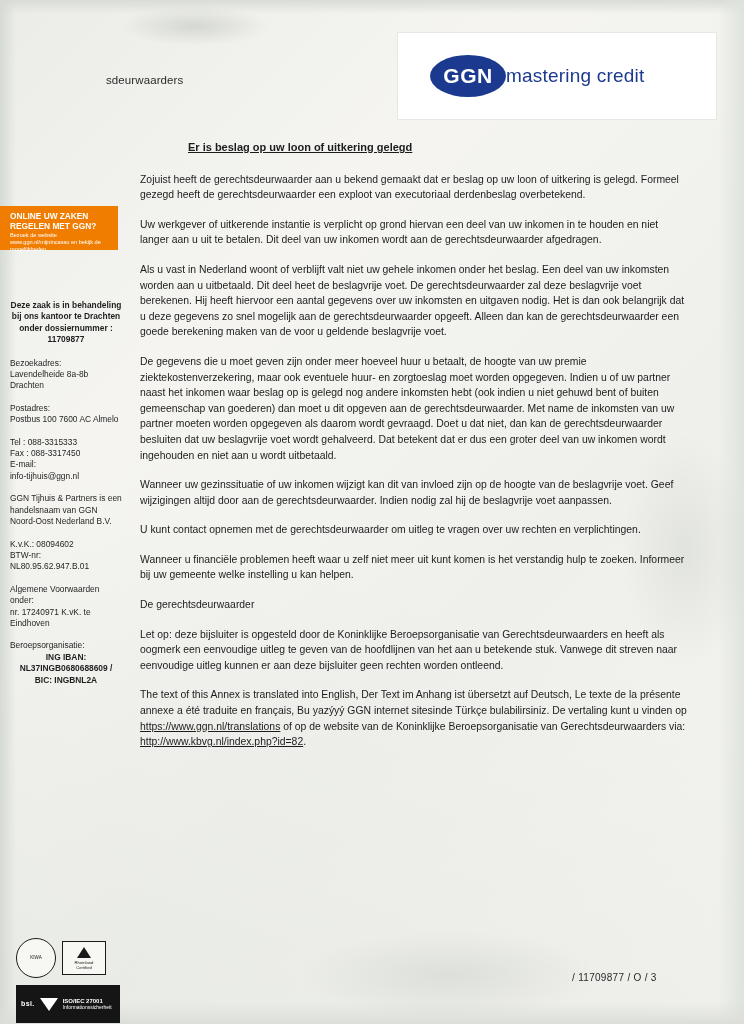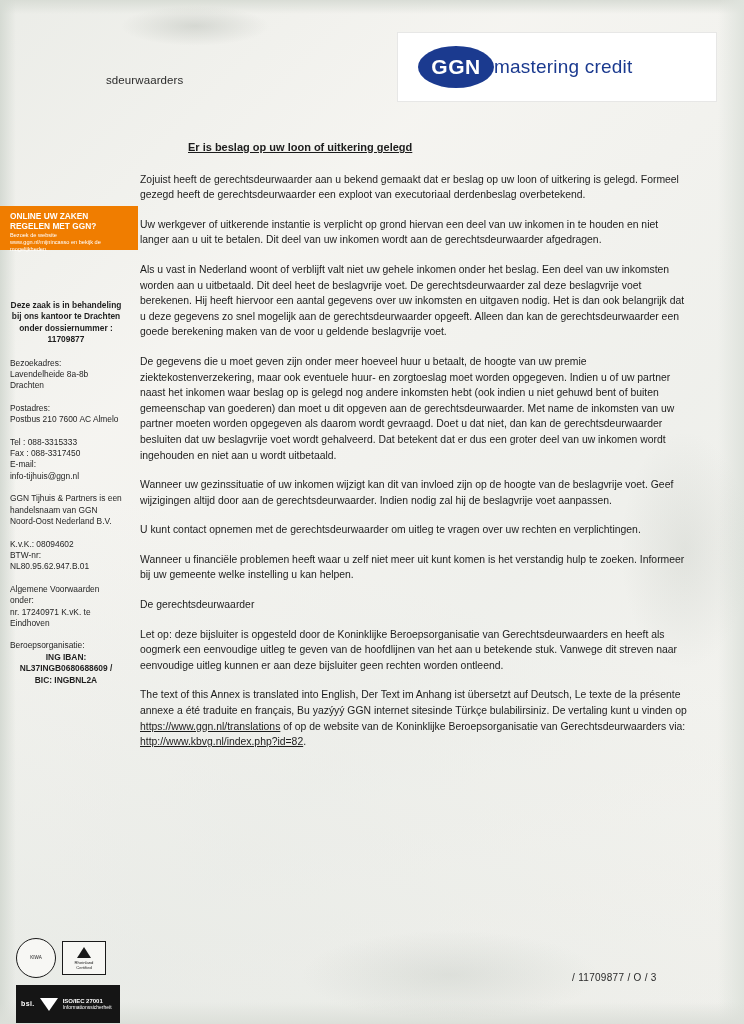--- a/index.html
+++ b/index.html
@@ -63,26 +63,26 @@
     letter-spacing: 0.1px;
     white-space: nowrap;
   }
 
   
   .logo-box {
     position: absolute;
     left: 398px;
     top: 33px;
     width: 318px;
-    height: 68px;
+    height: 86px;
     background: #ffffff;
     box-shadow: 0 0 0 1px rgba(230,230,228,0.9);
     display: flex;
     align-items: center;
-    padding-left: 20px;
+    padding-left: 32px;
     box-sizing: border-box;
   }
   .logo-oval {
     width: 76px;
     height: 42px;
     border-radius: 50%;
     background: #1b3a8f;
     display: flex;
     align-items: center;
     justify-content: center;
@@ -100,21 +100,21 @@
     font-size: 19px;
     letter-spacing: 0.2px;
     white-space: nowrap;
   }
 
   
   .orange-band {
     position: absolute;
     left: 0;
     top: 206px;
-    width: 138px;
+    width: 118px;
     height: 44px;
     background: #f07d00;
   }
   .orange-band .ob-line1 {
     position: absolute;
     left: 10px;
     top: 5px;
     color: #ffffff;
     font-size: 8.3px;
     font-weight: bold;
@@ -266,21 +266,21 @@
   </div>
 
   <div class="sidebar">
     <div class="sb-block sb-bold">Deze zaak is in behandeling bij ons kantoor te Drachten onder dossiernummer : 11709877</div>
     <div class="sb-block tight">
       <div>Bezoekadres:</div>
       <div>Lavendelheide 8a-8b Drachten</div>
     </div>
     <div class="sb-block tight">
       <div>Postadres:</div>
-      <div>Postbus 210 7600 AC  Almelo</div>
+      <div>Postbus 100 7600 AC  Almelo</div>
     </div>
     <div class="sb-block tight">
       <div>Tel : 088-3315333</div>
       <div>Fax : 088-3317450</div>
       <div>E-mail:</div>
       <div>info-tijhuis@ggn.nl</div>
     </div>
     <div class="sb-block tight">GGN Tijhuis &amp; Partners is een handelsnaam van GGN Noord-Oost Nederland B.V.</div>
     <div class="sb-block tight">
       <div>K.v.K.: 08094602</div>

